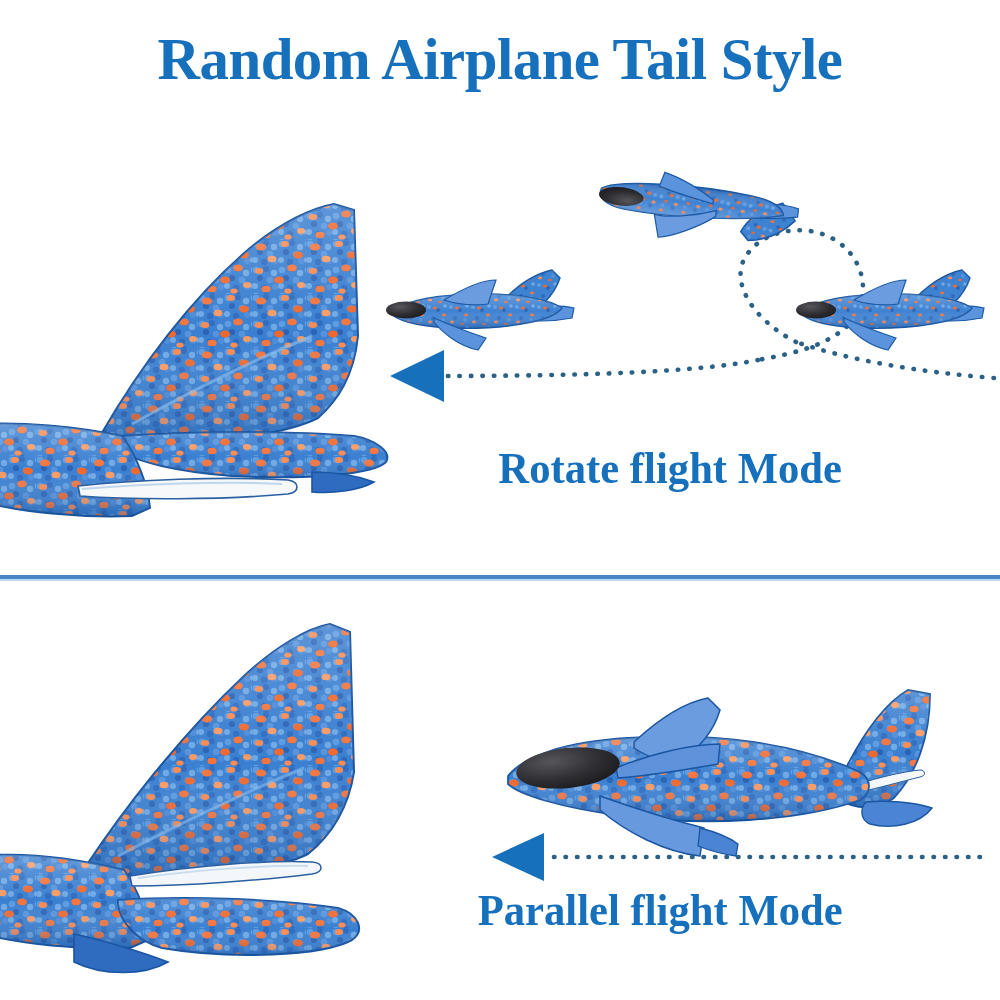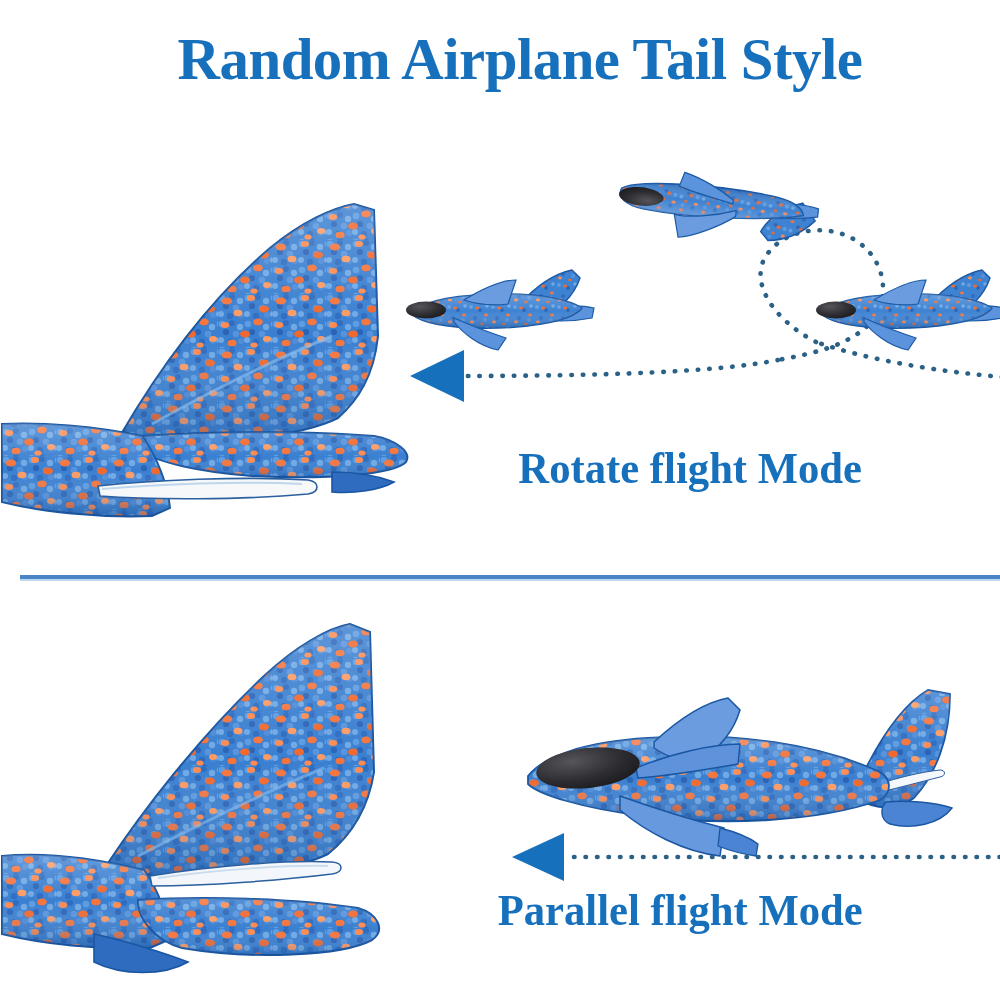--- a/index.html
+++ b/index.html
@@ -1,19 +1,19 @@
 <!DOCTYPE html>
 <html><head>
 <meta charset="utf-8">
 <style>
   html,body{margin:0;padding:0;background:#fff;}
   body{width:1000px;height:1000px;position:relative;overflow:hidden;
        font-family:"Liberation Serif",serif;background:#ffffff;}
 
-  .stage{position:absolute;inset:0;width:843px;height:1000px;margin-left:20px;}
+  .stage{position:absolute;inset:0;width:843px;height:1000px;}
 
   
   .title{
     position:absolute;left:0;top:26px;width:1000px;
     text-align:center;
     font-family:"Liberation Serif",serif;
     font-weight:700;
     font-size:60px;
     line-height:66px;
     letter-spacing:-0.5px;

